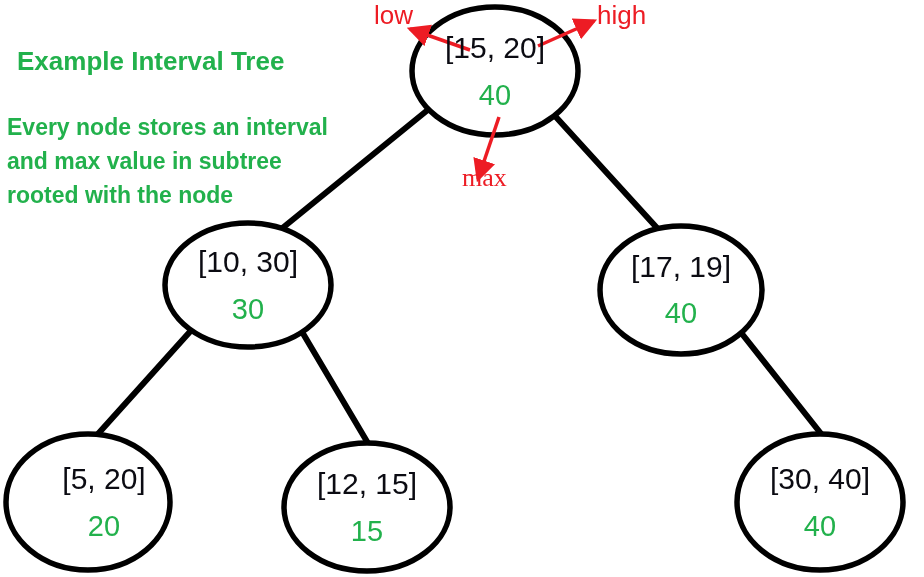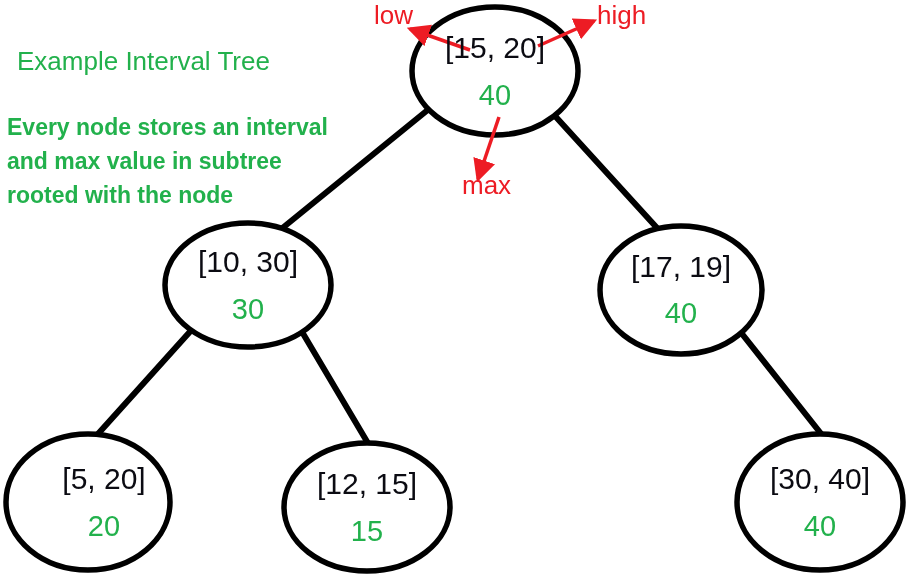--- a/index.html
+++ b/index.html
@@ -13,21 +13,21 @@
   .canvas{
     position:relative;
     width:924px;height:577px;
     background:#ffffff;
     overflow:hidden;
   }
   .svg-layer{position:absolute;left:0;top:0;width:924px;height:577px;}
 
   .page-title{
     position:absolute;left:17px;top:46px;
-    font-size:26px;font-weight:400;color:var(--green);
+    font-size:26px;font-weight:700;color:var(--green);
     white-space:nowrap;
   }
   .description{
     position:absolute;left:7px;top:110px;
     font-size:23px;font-weight:700;color:var(--green);
     line-height:34px;white-space:nowrap;
   }
 
   .node-text{
     position:absolute;
@@ -50,21 +50,21 @@
   .n4{left:284px;top:443px;width:166px;height:128px;}
   .n5{left:737px;top:434px;width:166px;height:136px;}
 
   .pointer-label{
     position:absolute;
     font-size:26px;color:var(--red);
     line-height:26px;white-space:nowrap;
   }
   .lbl-low{left:374px;top:2px;}
   .lbl-high{left:597px;top:2px;text-align:right;}
-  .lbl-max{left:462px;top:172px;}
+  .lbl-max{left:462px;top:165px;font-family:Liberation Serif, serif;}
 </style>
 </head>
 <body>
 
 <div class="canvas">
 
   <svg class="svg-layer" viewBox="0 0 924 577">
     <defs>
       <marker id="arrow-red" viewBox="0 0 10 10" refX="8.5" refY="5" markerWidth="6.5" markerHeight="6.5" orient="auto-start-reverse">
         <path d="M0,0 L10,5 L0,10 z" fill="#ed1c24"></path>

